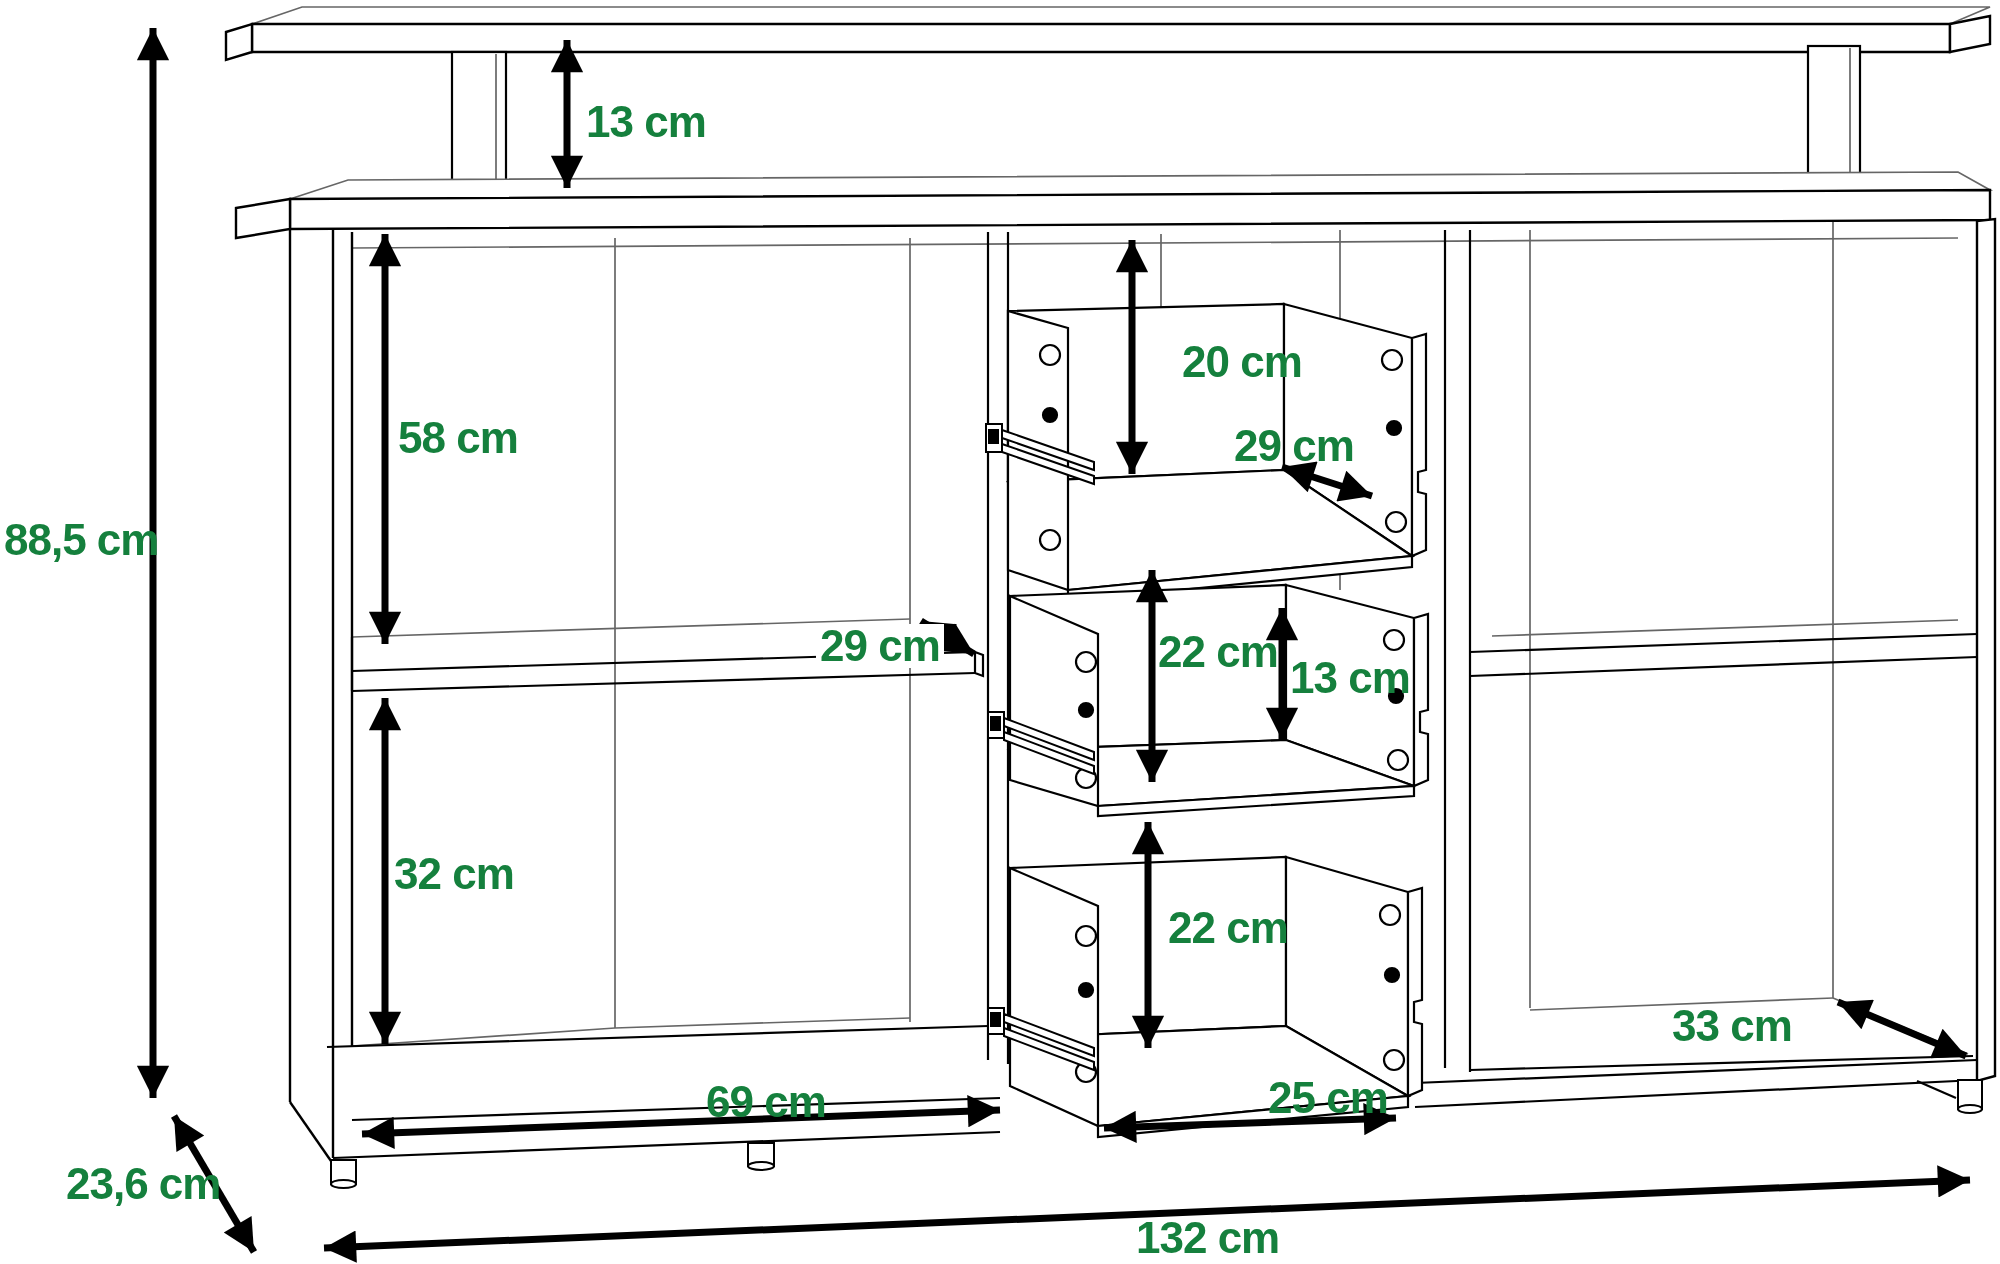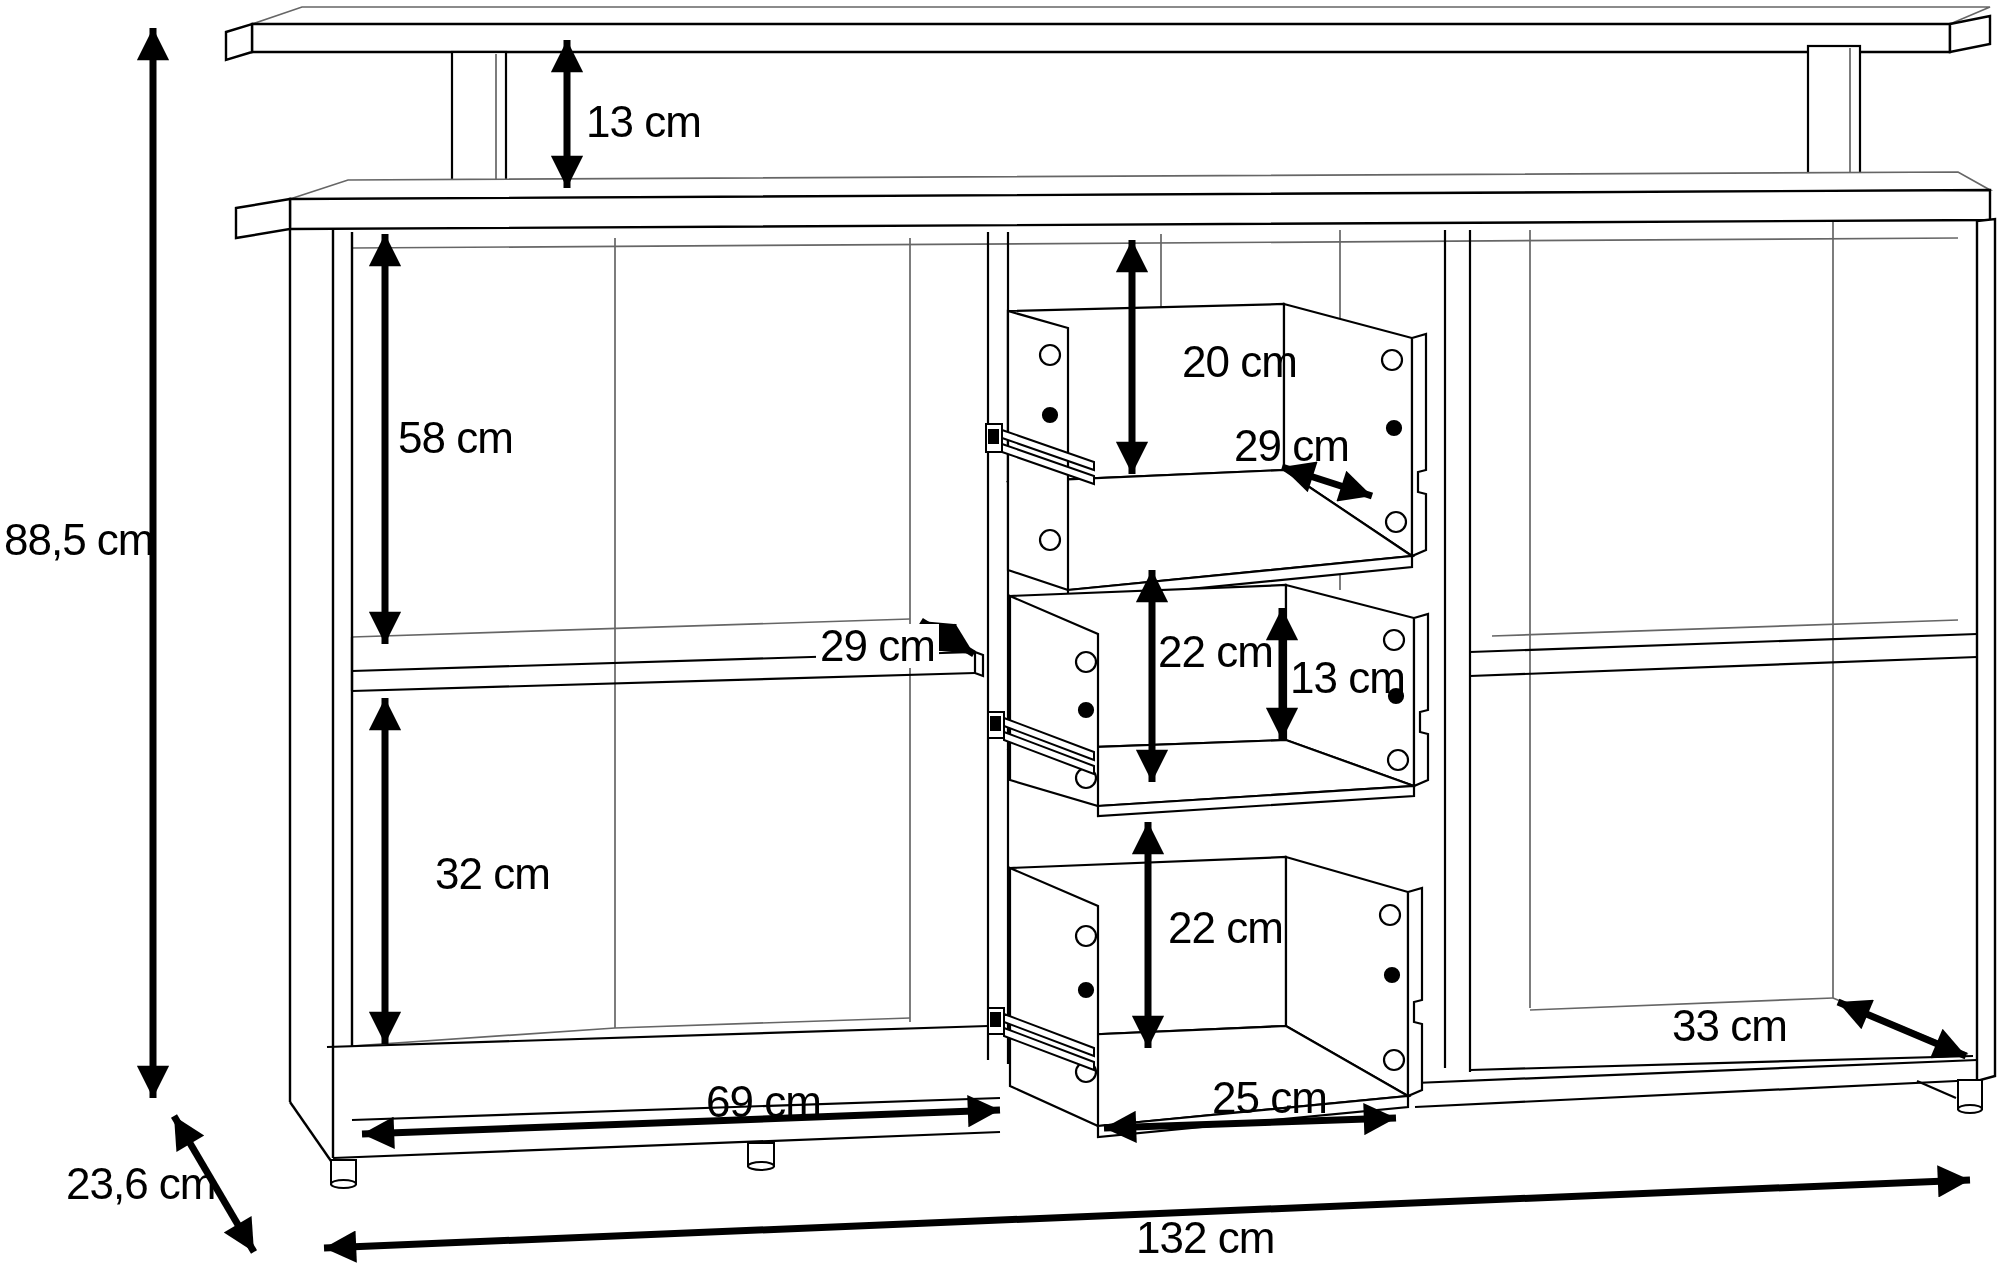--- a/index.html
+++ b/index.html
@@ -5,22 +5,22 @@
   html,body { margin:0; padding:0; }
   body {
     width:2000px; height:1264px; position:relative;
     background:#ffffff; overflow:hidden;
     font-family:"Liberation Sans", sans-serif;
   }
   #art { position:absolute; left:0; top:0; }
   .dim {
     position:absolute;
     font-family:"Liberation Sans", sans-serif;
-    font-size:44px; font-weight:400; letter-spacing:-1px;
-    color:#000000; white-space:nowrap; line-height:1;
+    font-size:44px; font-weight:700; letter-spacing:-1px;
+    color:#15803d; white-space:nowrap; line-height:1;
   }
   .dim.bg { background:#ffffff; padding:0 4px; }
 </style>
 </head>
 <body>
 
 <svg id="art" width="2000" height="1264" viewBox="0 0 2000 1264">
   <defs>
     <marker id="mE" viewBox="0 0 10 10" refX="10" refY="5" markerWidth="6" markerHeight="4.6" orient="auto">
       <path d="M0,0 L10,5 L0,10 Z" fill="#000"></path>
@@ -201,24 +201,24 @@
     <line x1="1104" y1="1128" x2="1396" y2="1118" marker-start="url(#mS)" marker-end="url(#mE)"></line>
     <line x1="1838" y1="1002" x2="1966" y2="1056" marker-start="url(#mS)" marker-end="url(#mE)"></line>
     <line x1="174" y1="1116" x2="254" y2="1252" marker-start="url(#mS)" marker-end="url(#mE)"></line>
     <line x1="324" y1="1248" x2="1970" y2="1180" marker-start="url(#mS)" marker-end="url(#mE)"></line>
   </g>
 </svg>
 
 <div class="dim" style="left:4px;   top:518px;">88,5 cm</div>
 <div class="dim" style="left:586px; top:100px;">13 cm</div>
 <div class="dim" style="left:398px; top:416px;">58 cm</div>
-<div class="dim" style="left:394px; top:852px;margin-left:41px;">32 cm</div>
+<div class="dim" style="left:394px; top:852px;">32 cm</div>
 <div class="dim bg" style="left:816px; top:624px;">29 cm</div>
 <div class="dim" style="left:1142px; top:340px;margin-left:40px;">20 cm</div>
 <div class="dim" style="left:1234px; top:424px;">29 cm</div>
 <div class="dim" style="left:1158px; top:630px;">22 cm</div>
 <div class="dim" style="left:1290px; top:656px;">13 cm</div>
 <div class="dim" style="left:1168px; top:906px;">22 cm</div>
 <div class="dim" style="left:706px; top:1080px;">69 cm</div>
-<div class="dim" style="left:1212px; top:1076px;">25 cm</div>
+<div class="dim" style="left:1268px; top:1076px;">25 cm</div>
 <div class="dim" style="left:1672px; top:1004px;">33 cm</div>
 <div class="dim" style="left:66px; top:1162px;">23,6 cm</div>
 <div class="dim" style="left:1136px; top:1216px;">132 cm</div>
 
 </body></html>

